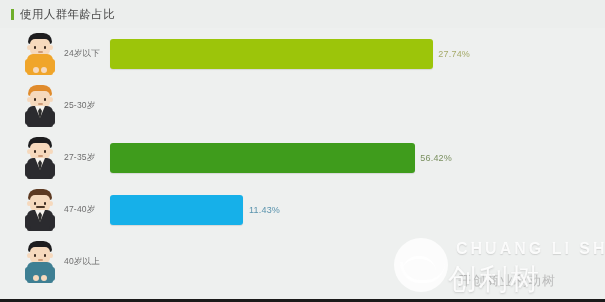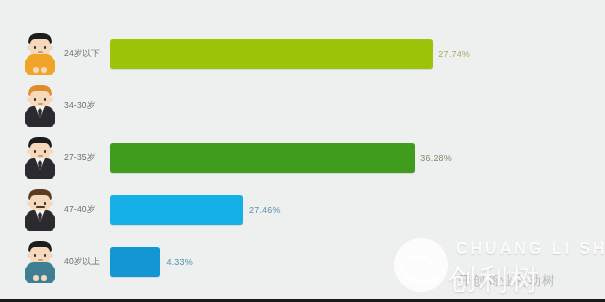--- a/index.html
+++ b/index.html
@@ -177,20 +177,24 @@
     left: 0; bottom: 0;
     width: 605px; height: 3px;
     background: #1a1a1a;
   }
 </style>
 </head>
 <body>
 
 <div id="stage">
 
+  <div class="title-row">
+    <div class="title-accent"></div>
+    <div class="title-text">使用人群年龄占比</div>
+  </div>
 
   <div class="chart">
 
     <div class="row">
       <div class="avatar-cell">
         <div class="person">
           <div class="p-hair" style="background:#1d1d1f"></div>
           <div class="p-ear-l"></div>
             <div class="p-ear-r"></div>
           <div class="p-face"></div>
@@ -221,21 +225,21 @@
           <div class="p-eye-l"></div>
             <div class="p-eye-r"></div>
           <div class="p-mouth"></div>
           <div class="p-body" style="background:#2b2b2f"></div>
           <div class="p-collar"></div>
           <div class="p-tie"></div>
           <div class="p-arm-l" style="background:#2b2b2f"></div>
           <div class="p-arm-r" style="background:#2b2b2f"></div>
         </div>
       </div>
-      <div class="label-cell">34-30岁</div>
+      <div class="label-cell">25-30岁</div>
     </div>
 
     <div class="row">
       <div class="avatar-cell">
         <div class="person">
           <div class="p-hair" style="background:#1d1d1f"></div>
           <div class="p-ear-l"></div>
             <div class="p-ear-r"></div>
           <div class="p-face"></div>
           <div class="p-eye-l"></div>
@@ -244,21 +248,21 @@
           <div class="p-body" style="background:#2b2b2f"></div>
           <div class="p-collar"></div>
           <div class="p-tie"></div>
           <div class="p-arm-l" style="background:#2b2b2f"></div>
           <div class="p-arm-r" style="background:#2b2b2f"></div>
         </div>
       </div>
       <div class="label-cell">27-35岁</div>
       <div class="bar-track">
         <div class="bar" style="width:79.4%;background:#3f9c1c"></div>
-        <div class="bar-value" style="left:80.8%;color:#7b9060">36.28%</div>
+        <div class="bar-value" style="left:80.8%;color:#7b9060">56.42%</div>
       </div>
     </div>
 
     <div class="row">
       <div class="avatar-cell">
         <div class="person">
           <div class="p-hair" style="background:#5d3a22"></div>
           <div class="p-ear-l"></div>
             <div class="p-ear-r"></div>
           <div class="p-face"></div>
@@ -268,21 +272,21 @@
           <div class="p-body" style="background:#2b2b2f"></div>
           <div class="p-collar"></div>
           <div class="p-tie"></div>
           <div class="p-arm-l" style="background:#2b2b2f"></div>
           <div class="p-arm-r" style="background:#2b2b2f"></div>
         </div>
       </div>
       <div class="label-cell">47-40岁</div>
       <div class="bar-track">
         <div class="bar" style="width:34.6%;background:#16b0e9"></div>
-        <div class="bar-value" style="left:36.2%;color:#5a93ad">27.46%</div>
+        <div class="bar-value" style="left:36.2%;color:#5a93ad">11.43%</div>
       </div>
     </div>
 
     <div class="row">
       <div class="avatar-cell">
         <div class="person">
           <div class="p-hair" style="background:#1d1d1f"></div>
           <div class="p-ear-l"></div>
             <div class="p-ear-r"></div>
           <div class="p-face"></div>
@@ -290,24 +294,20 @@
             <div class="p-eye-r"></div>
           <div class="p-mouth"></div>
           <div class="p-body" style="background:#3e7f93"></div>
           <div class="p-arm-l" style="background:#3e7f93"></div>
           <div class="p-arm-r" style="background:#3e7f93"></div>
           <div class="p-hand-l"></div>
             <div class="p-hand-r"></div>
         </div>
       </div>
       <div class="label-cell">40岁以上</div>
-      <div class="bar-track">
-        <div class="bar" style="width:13.1%;background:#1397d4"></div>
-        <div class="bar-value" style="left:14.7%;color:#4e8fad">4.33%</div>
-      </div>
     </div>
 
   </div>
 
   <div class="watermark">
     <div class="wm-circle"></div>
     <div class="wm-wave2"></div>
     <div class="wm-wave"></div>
     <div class="wm-en">CHUANG LI SHU</div>
     <div class="wm-sub">开创商业利动树</div>

